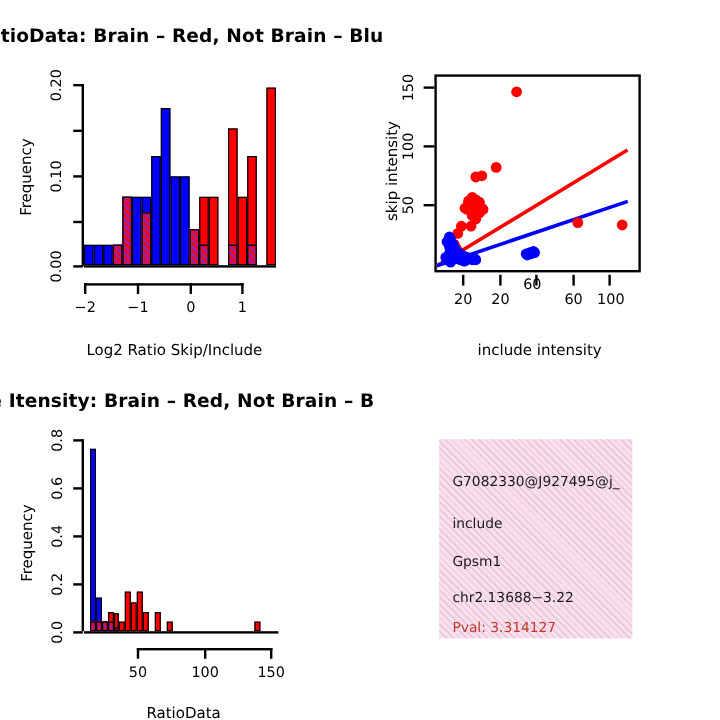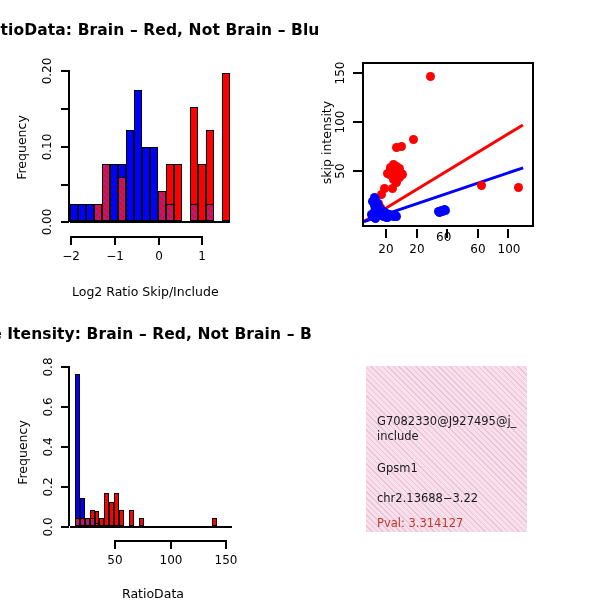--- a/index.html
+++ b/index.html
@@ -122,20 +122,21 @@
       <div class="bar purple" style="left: 136px; width: 8px; height: 16.7778px;"></div>
       <div class="bar red" style="left: 152px; width: 8px; height: 147.644px;"></div>
     </div>
 </div>
 
 <div class="panel" id="panel-scatter" style="left:300px;top:0;width:300px;height:300px;">
 
 
   <div class="axlab vert" style="left:-19px;top:135px;width:90px;text-align:center;">skip intensity</div>
 
+  <div class="axlab" style="left:98px;top:284px;">include intensity</div>
 
   <div class="sbox" id="scatter-box" style="left:62px;top:62px;width:172px;height:165px;">
       <div class="fitline red" style="left: 0px; top: 156.121px; width: 186.113px; transform: rotate(-31.2679deg);"></div>
       <div class="fitline blue" style="left: 0px; top: 156.121px; width: 167.888px; transform: rotate(-18.6422deg);"></div>
       <div class="pt red" style="left: 66.9027px; top: 12.6848px;"></div>
       <div class="pt red" style="left: 49.0619px; top: 75.1333px;"></div>
       <div class="pt red" style="left: 37.1681px; top: 82.9394px;"></div>
       <div class="pt red" style="left: 32.708px; top: 83.9152px;"></div>
       <div class="pt red" style="left: 29.7345px; top: 100.503px;"></div>
       <div class="pt red" style="left: 32.708px; top: 102.455px;"></div>
@@ -279,18 +280,18 @@
       <div class="bar red" style="left: 39.2727px; width: 4.90909px; height: 24.3902px;"></div>
       <div class="bar red" style="left: 44.1818px; width: 4.90909px; height: 33.1707px;"></div>
       <div class="bar red" style="left: 49.0909px; width: 4.90909px; height: 15.6098px;"></div>
       <div class="bar red" style="left: 58.9091px; width: 4.90909px; height: 15.6098px;"></div>
       <div class="bar red" style="left: 68.7273px; width: 4.90909px; height: 7.80488px;"></div>
       <div class="bar red" style="left: 142.364px; width: 4.90909px; height: 7.80488px;"></div>
     </div>
 </div>
 
 <div id="info-panel">
-  <div class="line" style="top:48px;">G7082330@J927495@j_</div>
+  <div class="line" style="top:28px;">G7082330@J927495@j_</div>
   <div class="line" style="top:63px;">include</div>
   <div class="line" style="top:95px;">Gpsm1</div>
   <div class="line" style="top:125px;">chr2.13688−3.22</div>
   <div class="line pval" style="top:150px;">Pval: 3.314127</div>
 </div>
 
 </body></html>

